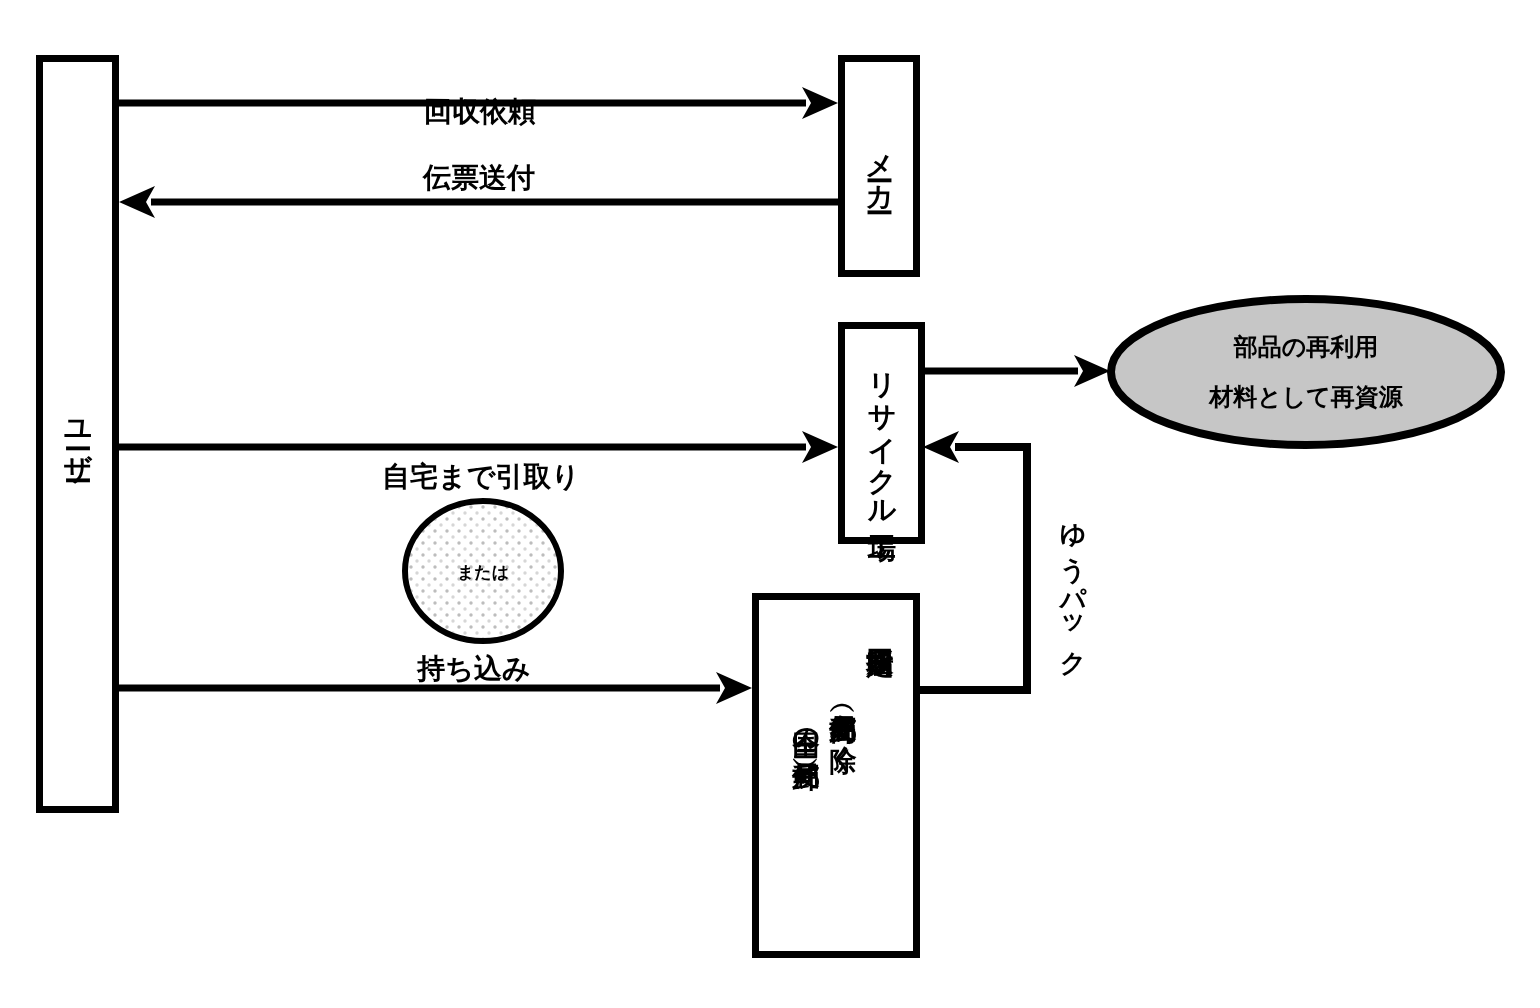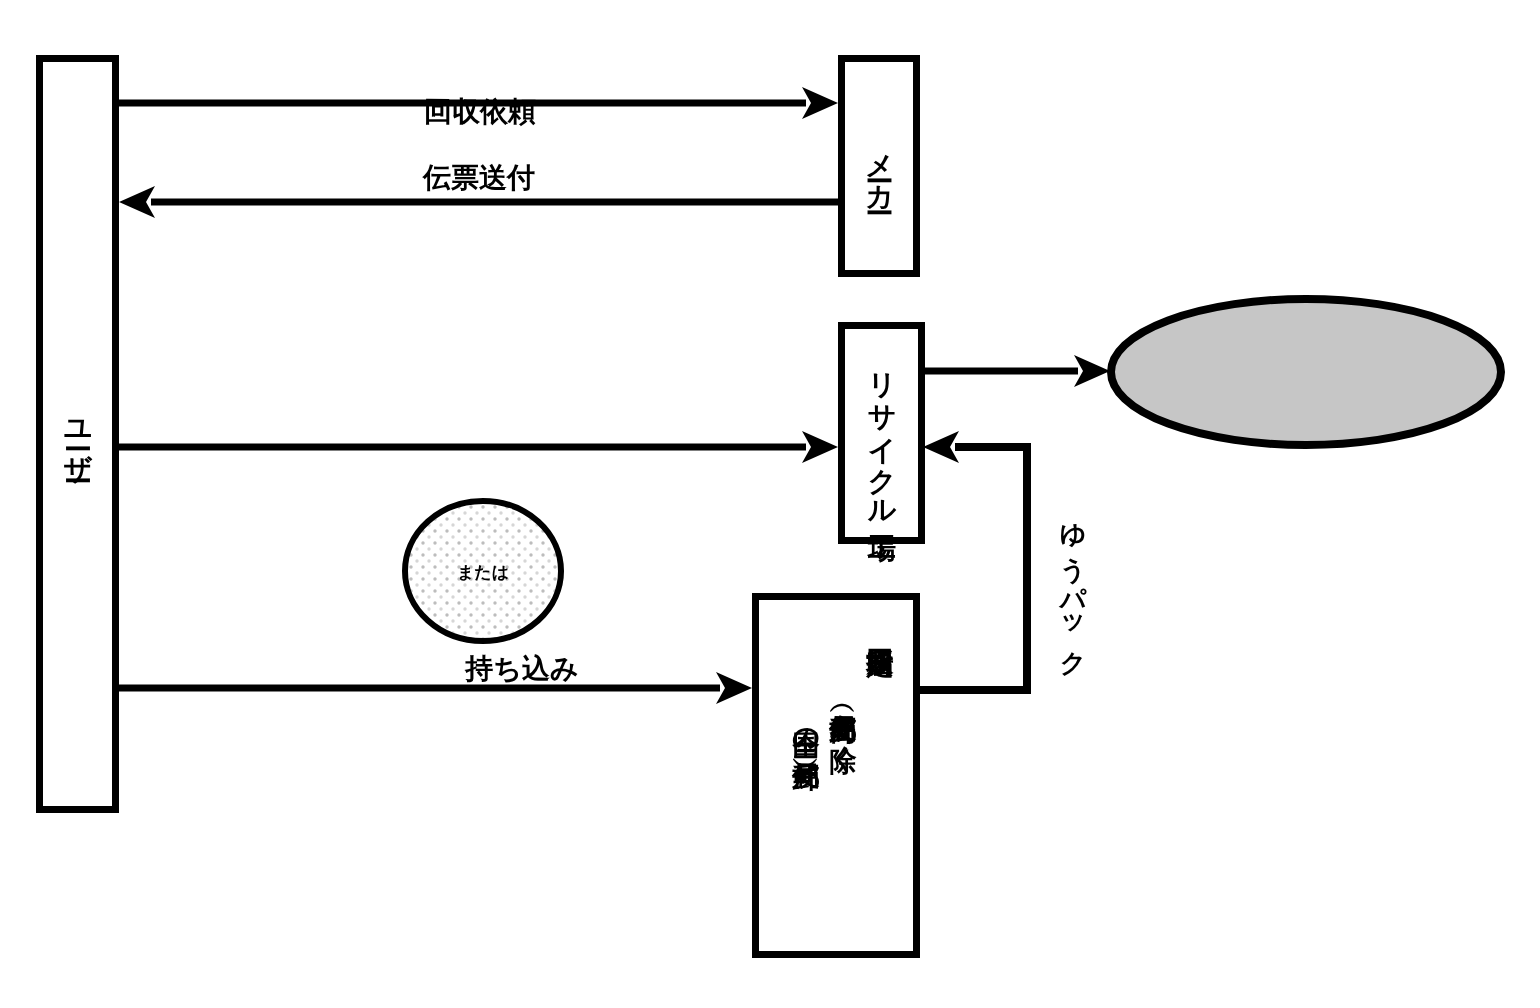--- a/index.html
+++ b/index.html
@@ -153,19 +153,24 @@
   <div class="node-box box-collect">
     <div class="collect-text">
       <div class="vcol c1">指定回収場所</div>
       <div class="vcol c2">（簡易郵便局を除く</div>
       <div class="vcol c3">全国の郵便局）</div>
     </div>
   </div>
 
   <div class="label" style="left:480px; top:64px;margin-top:32px;">回収依頼</div>
   <div class="label" style="left:479px; top:162px;">伝票送付</div>
-  <div class="label" style="left:474px; top:653px;margin-left:48px;">持ち込み</div>
+  <div class="label" style="left:481px; top:461px;">自宅まで引取り</div>
+  <div class="label" style="left:474px; top:653px;">持ち込み</div>
   <div class="label-yupack-vert" style="left:1073px; top:506px;">ゆうパック</div>
 
+  <div class="ellipse-label">
+    <span style="display:block">部品の再利用</span>
+    <span style="display:block">材料として再資源</span>
+  </div>
 
   <div class="or-label">または</div>
 
 </div>
 
 </body></html>

